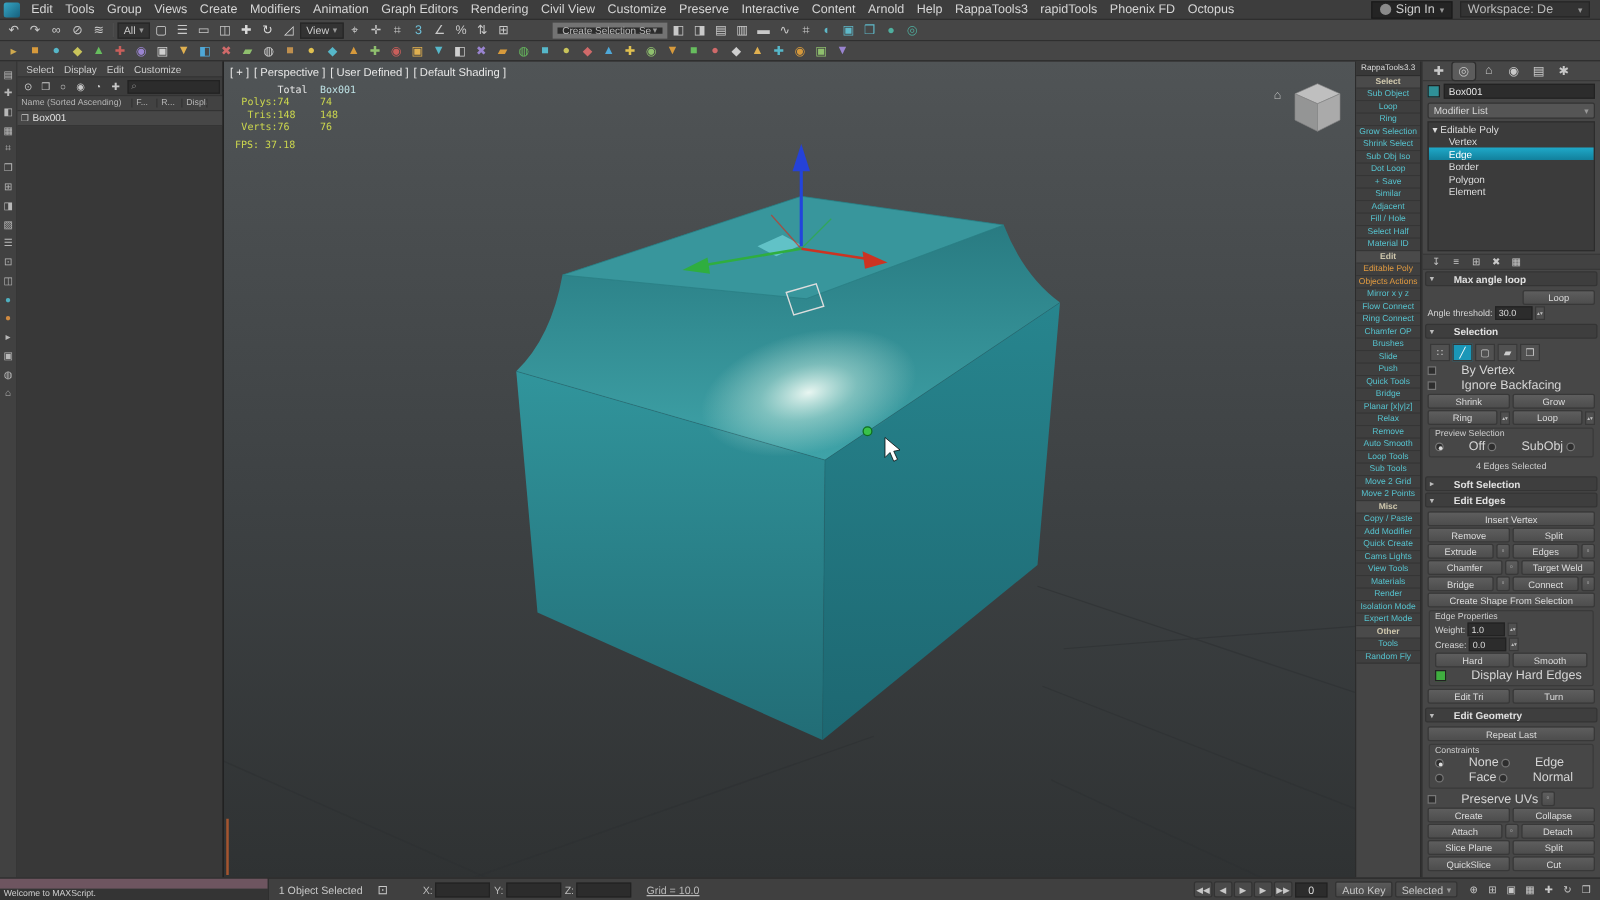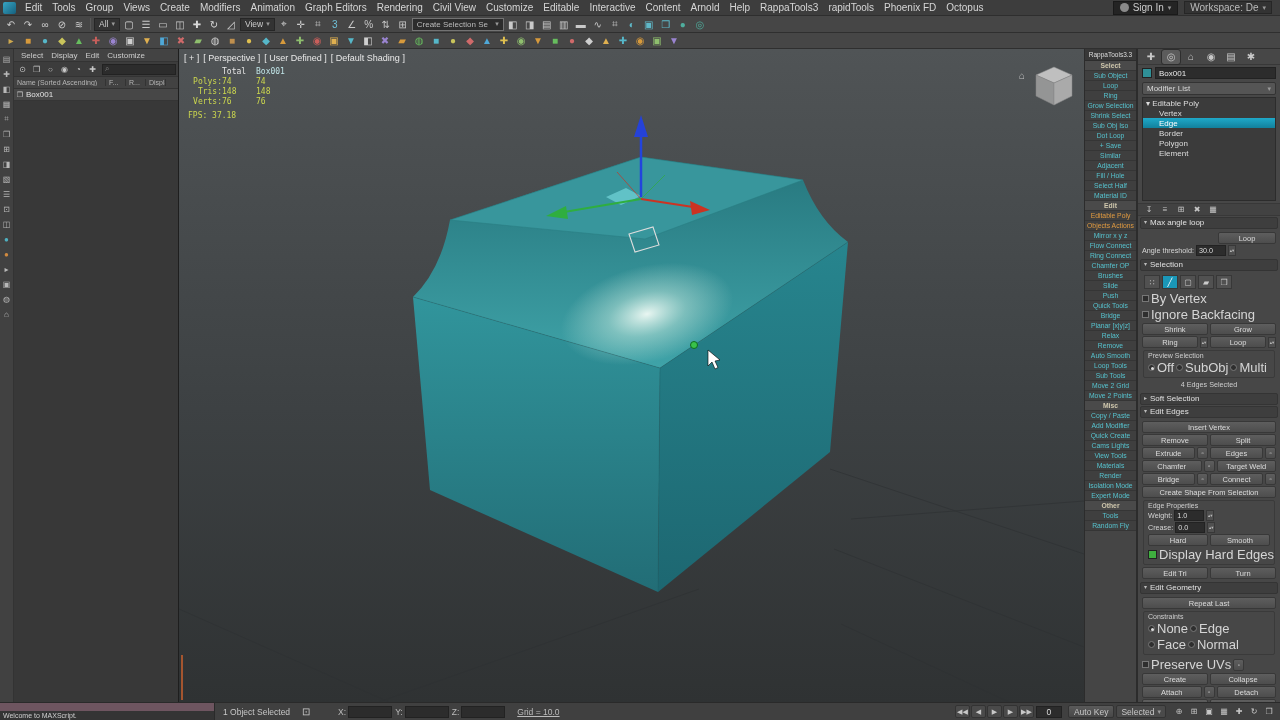--- a/index.html
+++ b/index.html
@@ -7,31 +7,31 @@
   #app { position:relative; width:1280px; height:720px; background:#3a3a3a; overflow:hidden; }
 
   
   .menubar { position:absolute; left:0; top:0; right:0; height:16px; background:#3d3d3d; border-bottom:1px solid #2e2e2e; display:flex; align-items:center; font-size:10px; color:#d6d6d6; z-index:10;}
   .logo { width:13px; height:12px; margin:0 4px 0 3px; border-radius:2px; background:linear-gradient(135deg,#37a6c4,#16607e); }
   .menus { display:flex; height:100%; }
   .menu-item { padding:0 5px; display:flex; align-items:center; white-space:nowrap; }
   .mb-right { margin-left:auto; display:flex; align-items:center; gap:6px; padding-right:8px; }
   .signin { background:#242424; border:1px solid #1a1a1a; height:14px; display:flex; align-items:center; gap:4px; padding:0 6px; color:#ccc; }
   .avatar { width:9px; height:9px; border-radius:50%; background:#8a8a8a; }
-  .wsp { background:#333; border:1px solid #262626; height:13px; display:flex; align-items:center; gap:4px; padding:0 5px; color:#bbb; }
+  .wsp { background:#333; border:1px solid #262626; height:13px; display:flex; align-items:center; gap:20px; padding:0 5px; color:#bbb; }
   .dd-arr { font-size:7px; color:#999; }
 
   
   .tb { position:absolute; left:0; right:0; display:flex; align-items:center; gap:1px; padding:0 3px; background:#464646; border-bottom:1px solid #2f2f2f; z-index:9; }
   .tb1 { top:16px; height:17px; }
   .tb2 { top:33px; height:16px; }
   .icon { display:inline-flex; align-items:center; justify-content:center; width:16px; height:14px; font-size:10px; color:#c8c8c8; border-radius:2px; }
   .tb .sep { width:1px; height:12px; background:#2d2d2d; border-right:1px solid #575757; margin:0 2px; }
   .tb-dd { background:#333; border:1px solid #262626; height:13px; display:flex; align-items:center; gap:3px; padding:0 4px; font-size:8.5px; color:#ccc; }
-  .ss-field { background:#2c2c2c; border:1px solid #737373; height:13px; width:92px; display:flex; align-items:center; justify-content:space-between; padding:0 4px; font-size:8px; color:#bbb; }
+  .ss-field { background:#2c2c2c; border:4px solid #737373; height:13px; width:92px; display:flex; align-items:center; justify-content:space-between; padding:0 4px; font-size:8px; color:#bbb;margin-left:30px; }
 
   
   .dock { position:absolute; left:0; top:49px; bottom:18px; width:14px; background:#414141; border-right:1px solid #333; display:flex; flex-direction:column; align-items:center; padding-top:4px; gap:3px; }
   .dock .icon { width:12px; height:12px; font-size:8px; }
 
   
   .sexp { position:absolute; left:14px; top:49px; bottom:18px; width:165px; background:#3c3c3c; border-right:1px solid #2a2a2a; display:flex; flex-direction:column; font-size:8px; color:#ccc; }
   .se-menus { display:flex; gap:2px; height:13px; align-items:center; padding:0 4px; background:#434343; border-bottom:1px solid #333;}
   .se-menu { padding:0 3px; }
   .se-tools { display:flex; align-items:center; gap:1px; height:15px; padding:0 2px; border-bottom:1px solid #333;}
@@ -73,28 +73,28 @@
   .swatch { width:10px; height:10px; background:#2f9097; border:1px solid #222; }
   .cp-name-field { flex:1; background:#2c2c2c; border:1px solid #222; height:12px; display:flex; align-items:center; padding:0 3px; color:#e8e8e8; }
   .cp-dd { margin:1px 4px; background:#555; border:1px solid #333; height:13px; display:flex; align-items:center; justify-content:space-between; padding:0 4px; border-radius:2px; }
   .stack { margin:2px 4px; background:#3b3b3b; border:1px solid #2c2c2c; height:104px; overflow:hidden; }
   .stack-row { height:10px; display:flex; align-items:center; padding:0 3px; gap:3px; color:#ddd; }
   .stack-row.child { padding-left:16px; }
   .stack-row.sel { background:linear-gradient(180deg,#1fa9c9,#12809c); color:#fff; }
   .stack-tools { display:flex; align-items:center; height:13px; padding:0 4px; gap:2px; border-top:1px solid #383838; border-bottom:1px solid #383838; background:#424242;}
   .stack-tools .icon { width:14px; height:12px; font-size:8px; }
 
-  .ro-h { height:12px; background:#3e3e3e; border:1px solid #343434; border-radius:2px; margin:1px 2px; display:flex; gap:3px; padding:0 3px; font-weight:normal; color:#e0e0e0; }
+  .ro-h { height:12px; background:#3e3e3e; border:1px solid #343434; border-radius:2px; margin:1px 2px; display:flex; align-items:center; gap:16px; padding:0 3px; font-weight:bold; color:#e0e0e0; }
   .ro-arr { font-size:6px; color:#bbb; }
   .ro-b { padding:1px 2px; }
   .r { display:flex; align-items:center; gap:2px; margin:1px 2px; }
   .btn { flex:1; height:12px; background:linear-gradient(180deg,#5e5e5e,#4d4d4d); border:1px solid #383838; border-radius:2px; display:flex; align-items:center; justify-content:center; color:#dcdcdc; white-space:nowrap; overflow:hidden; font-size:7.5px; cursor:default;}
   .sq { width:11px; height:12px; flex:0 0 11px; background:linear-gradient(180deg,#5e5e5e,#4d4d4d); border:1px solid #383838; border-radius:2px; display:flex; align-items:center; justify-content:center; font-size:6px; color:#ccc;}
   .chk { width:7px; height:7px; background:#2e2e2e; border:1px solid #777; flex:0 0 7px;}
-  .clbl { font-size:13px; color:#d5d5d5; white-space:nowrap; }
+  .clbl { font-size:10px; color:#d5d5d5; white-space:nowrap;margin-left:18px; }
   .radio { width:7px; height:7px; border-radius:50%; background:#2e2e2e; border:1px solid #777; flex:0 0 7px; position:relative;}
   .radio.on:after { content:""; position:absolute; left:1.5px; top:1.5px; width:3px; height:3px; border-radius:50%; background:#ddd; }
   .fld { width:30px; height:11px; background:#2c2c2c; border:1px solid #222; color:#ddd; display:flex; align-items:center; padding:0 2px; font-size:7.2px;text-align:right;}
   .spin { width:8px; height:11px; display:flex; flex-direction:column; align-items:center; justify-content:center; font-size:4.5px; color:#bbb; background:#505050; border:1px solid #383838;}
   .grp { border:1px solid #3a3a3a; border-radius:2px; margin:2px 3px; padding:1px 2px; position:relative;}
   .grp-t { font-size:7px; color:#cfcfcf; margin-left:2px; }
   .subobj { display:flex; gap:2px; margin:2px 4px; }
   .so { width:16px; height:14px; background:#515151; border:1px solid #383838; display:flex; align-items:center; justify-content:center; font-size:8px; color:#ccc;}
   .so.on { background:#1a97b8; color:#fff; }
   .cstat { text-align:center; color:#cfcfcf; font-size:7.2px; margin:2px 0; }
@@ -138,21 +138,21 @@
         <span class="menu-item">Tools</span>
         <span class="menu-item">Group</span>
         <span class="menu-item">Views</span>
         <span class="menu-item">Create</span>
         <span class="menu-item">Modifiers</span>
         <span class="menu-item">Animation</span>
         <span class="menu-item">Graph Editors</span>
         <span class="menu-item">Rendering</span>
         <span class="menu-item">Civil View</span>
         <span class="menu-item">Customize</span>
-        <span class="menu-item">Editable</span>
+        <span class="menu-item">Preserve</span>
         <span class="menu-item">Interactive</span>
         <span class="menu-item">Content</span>
         <span class="menu-item">Arnold</span>
         <span class="menu-item">Help</span>
         <span class="menu-item">RappaTools3</span>
         <span class="menu-item">rapidTools</span>
         <span class="menu-item">Phoenix FD</span>
         <span class="menu-item">Octopus</span>
       </div>
     <div class="mb-right">

